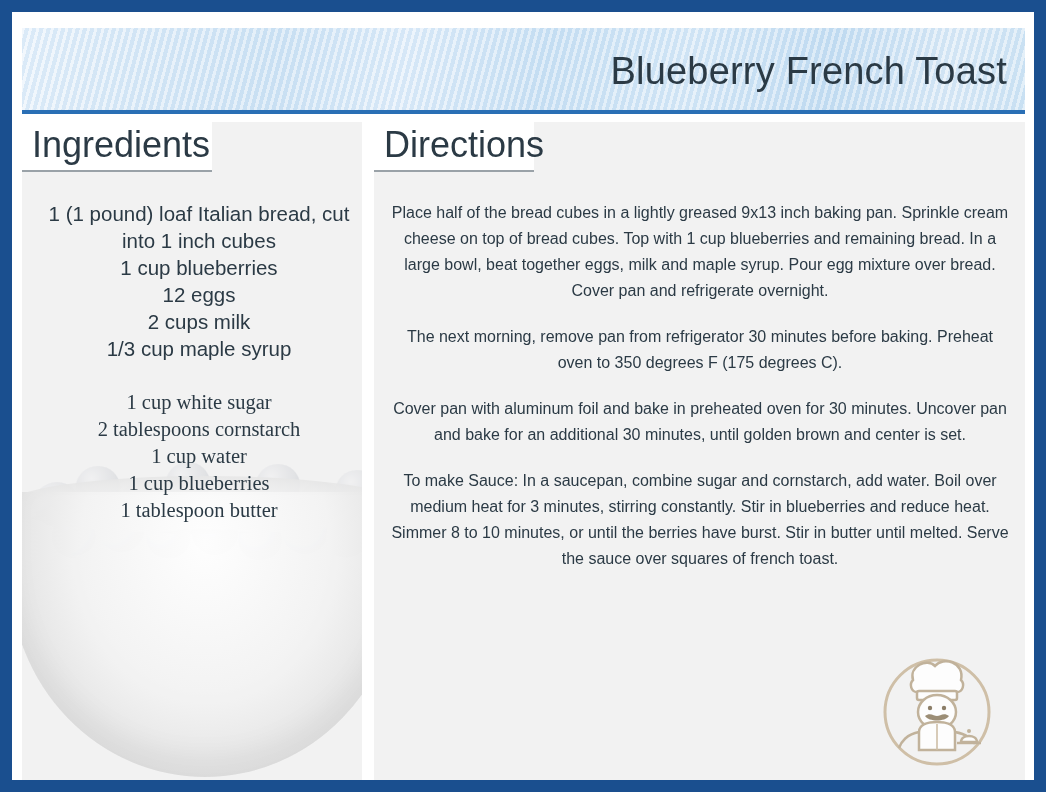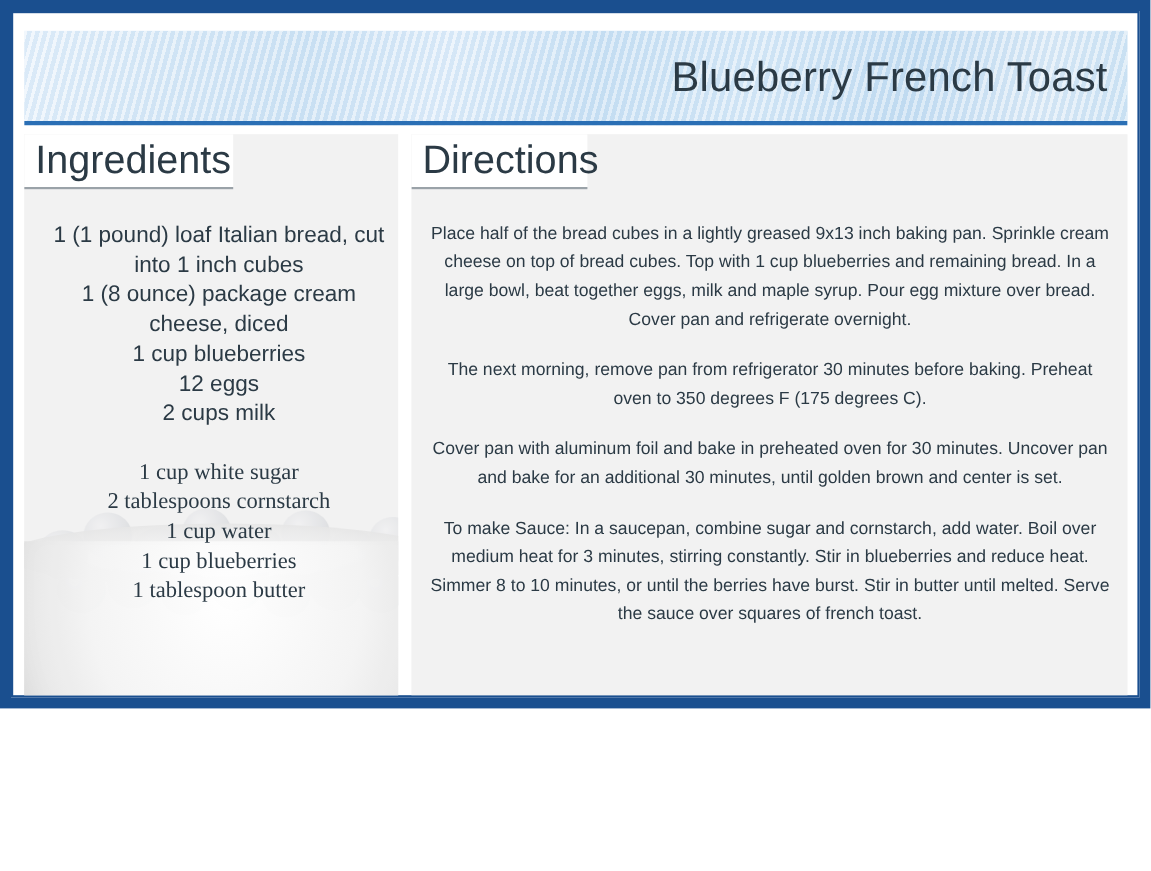--- a/index.html
+++ b/index.html
@@ -11,21 +11,21 @@
     width: 1046px;
     height: 792px;
     font-family: "Liberation Sans", sans-serif;
     overflow: hidden;
   }
 
   
   .page {
     position: relative;
     width: 1046px;
-    height: 644px;
+    height: 792px;
     background: #1a4f8f;
     box-sizing: border-box;
     padding: 10px;
   }
   .inner-frame {
     position: relative;
     width: 100%;
     height: 100%;
     background: #ffffff;
     border: 2px solid #1a4f8f;
@@ -258,24 +258,24 @@
         </div>
 
         <div class="section-head head-left">
           <span class="htext">Ingredients</span>
         </div>
         <div class="head-underline ul-left"></div>
 
         <div class="txt-block ingredients-text">
           <div class="grp">
             <div class="line">1 (1 pound) loaf Italian bread, cut into 1 inch cubes</div>
-            <div class="line">1 (8 ounce) package cream cheese, diced</div>
             <div class="line">1 cup blueberries</div>
             <div class="line">12 eggs</div>
             <div class="line">2 cups milk</div>
+            <div class="line">1/3 cup maple syrup</div>
           </div>
           <div class="grp">
             <div class="line">1 cup white sugar</div>
             <div class="line">2 tablespoons cornstarch</div>
             <div class="line">1 cup water</div>
             <div class="line">1 cup blueberries</div>
             <div class="line">1 tablespoon butter</div>
           </div>
         </div>
       </div>

